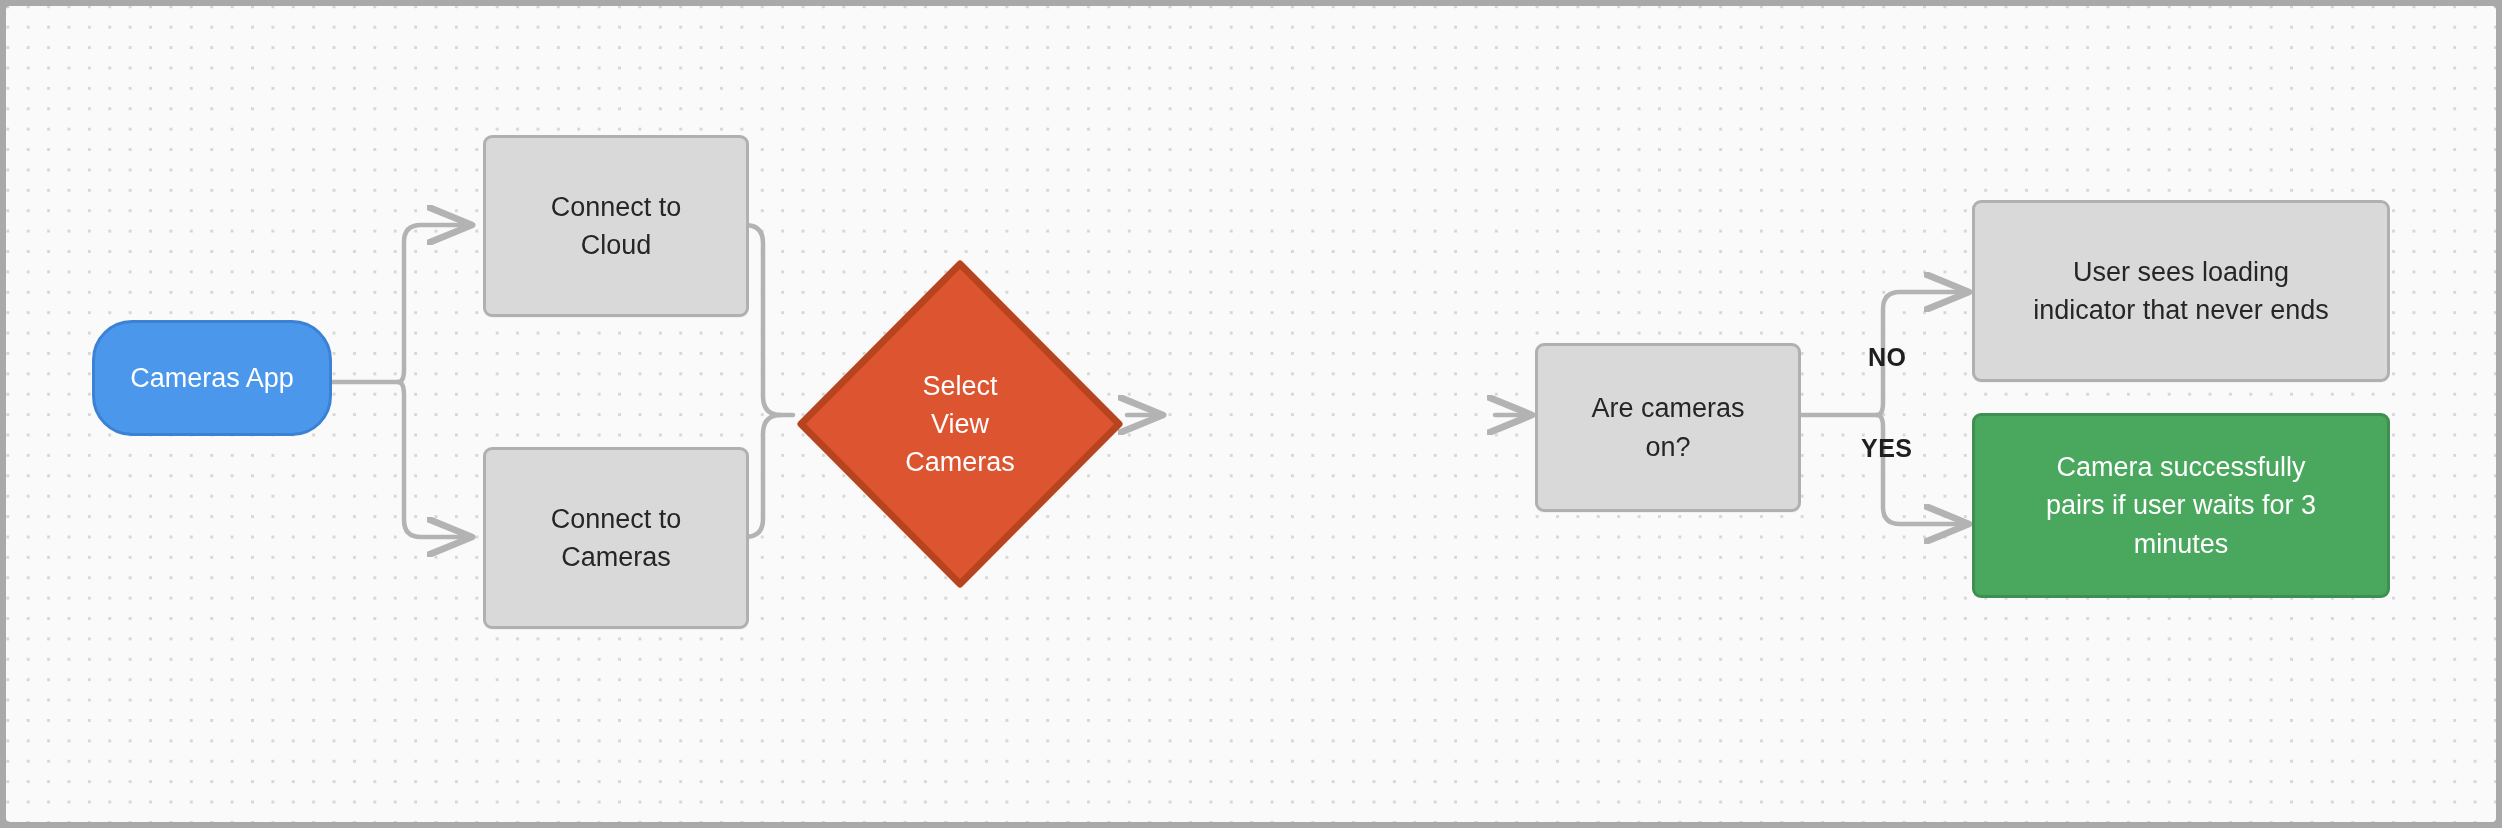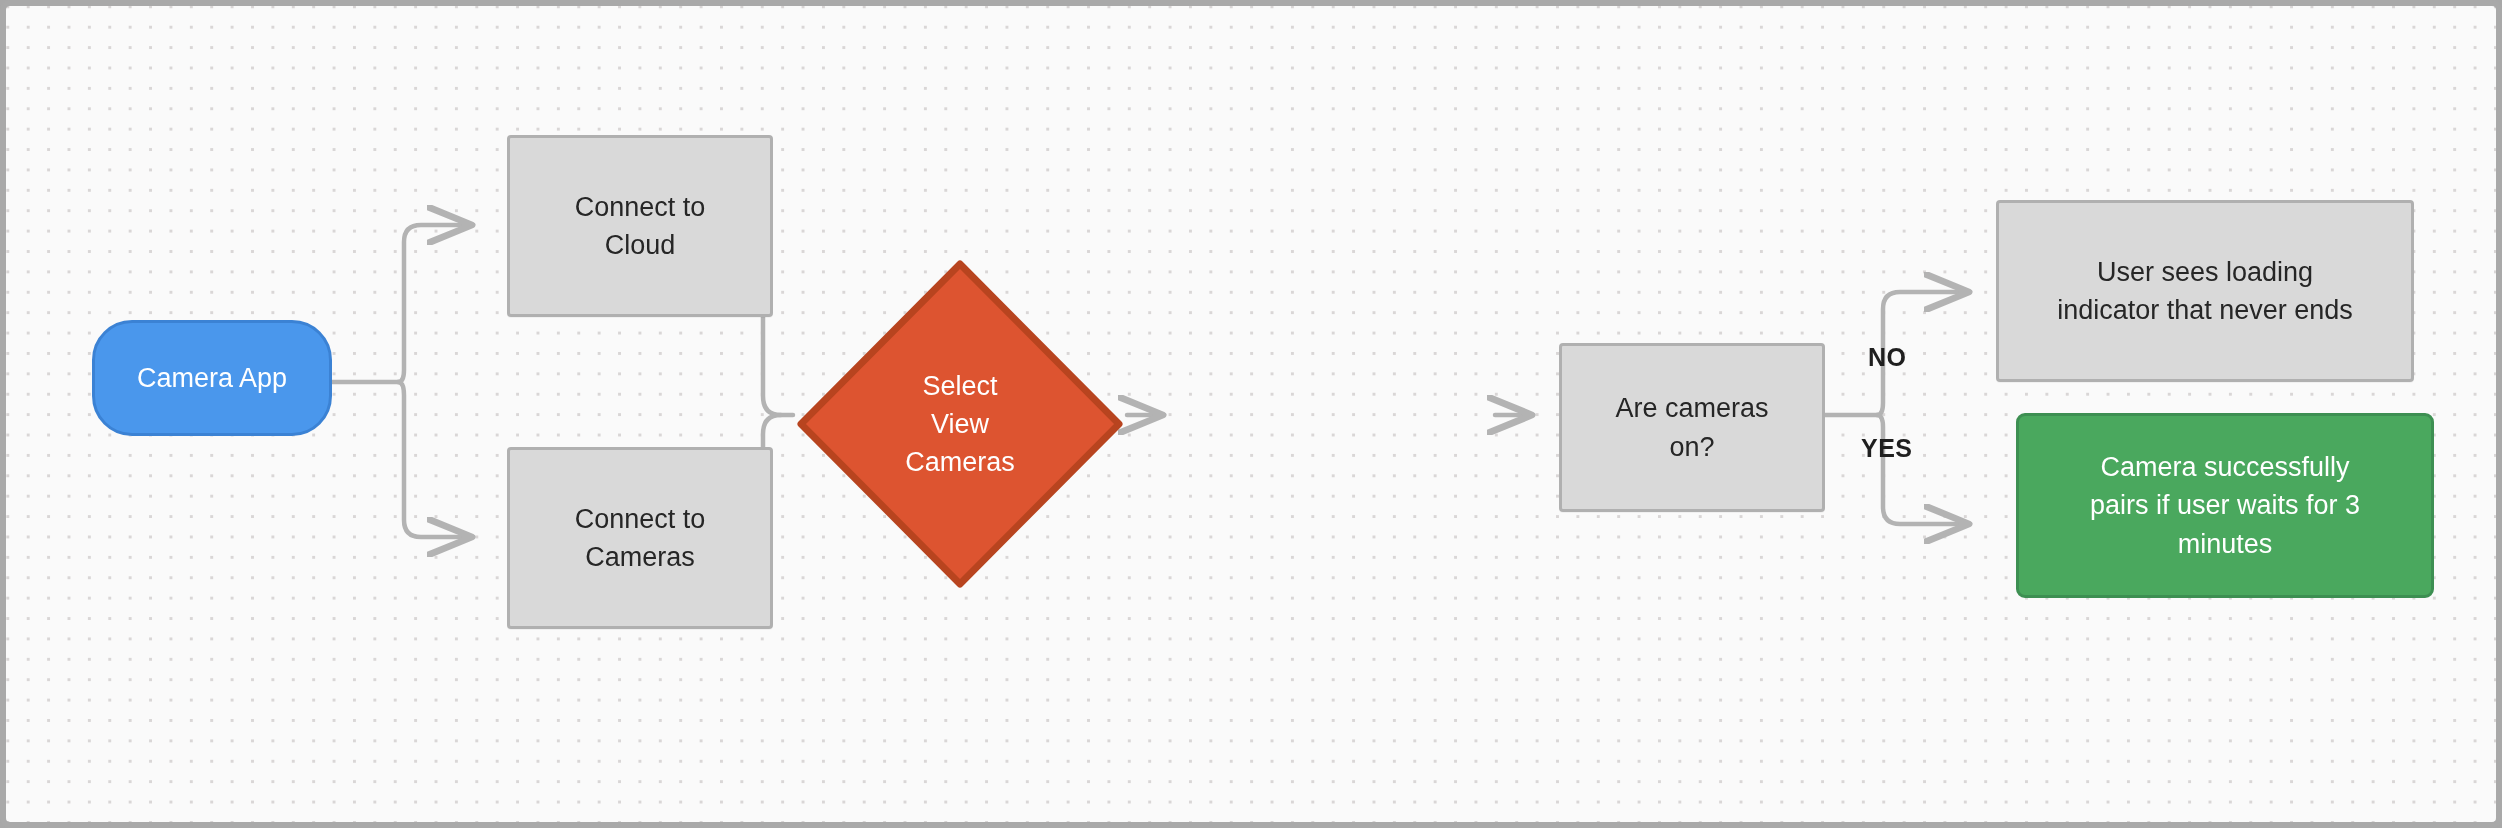--- a/index.html
+++ b/index.html
@@ -23,42 +23,40 @@
 
   .node{
     position:absolute;
     box-sizing:border-box;
     display:flex;align-items:center;justify-content:center;
     text-align:center;
     line-height:1.42;
     white-space:pre-line;
   }
   .rect{
-    border-radius:4px;
+    border-radius:9px;
     border:3px solid #b0b0b0;
     background:#d9d9d9;
     color:#262626;
     font-size:27px;
     box-shadow:0 1px 0 rgba(0,0,0,.04);
-    margin-left:24px;
   }
   .pill{
     border-radius:40px;
     border:3px solid #3b82d4;
     background:#4a97ec;
     color:#ffffff;
     font-size:27px;
   }
   .green{
     border-radius:9px;
     border:3px solid #3d8f52;
     background:#4aa85e;
     color:#ffffff;
     font-size:27px;
-    margin-left:44px;
   }
   .diamond-wrap{position:absolute;}
   .diamond-wrap svg{position:absolute;left:0;top:0;}
   .diamond-label{
     position:absolute;left:0;top:0;width:100%;height:100%;
     display:flex;align-items:center;justify-content:center;
     color:#ffffff;font-size:27px;line-height:1.42;
     text-align:center;white-space:pre-line;
     pointer-events:none;
   }
@@ -98,21 +96,21 @@
 
       <path d="M1795,409 L1871,409"></path>
 
       <path d="M1871,409 Q1877,409 1877,397 L1877,303 Q1877,286 1894,286 L1964,286" marker-end="url(#arw)"></path>
 
       <path d="M1871,409 Q1877,409 1877,421 L1877,501 Q1877,518 1894,518 L1964,518" marker-end="url(#arw)"></path>
     </g>
   </svg>
 
   <div class="node pill" style="left:86px;top:314px;width:240px;height:116px;">
-    <span>Camera App</span>
+    <span>Cameras App</span>
   </div>
 
   <div class="node rect" style="left:477px;top:129px;width:266px;height:182px;">
     <span>Connect to
 Cloud</span>
   </div>
 
   <div class="node rect" style="left:477px;top:441px;width:266px;height:182px;">
     <span>Connect to
 Cameras</span>

